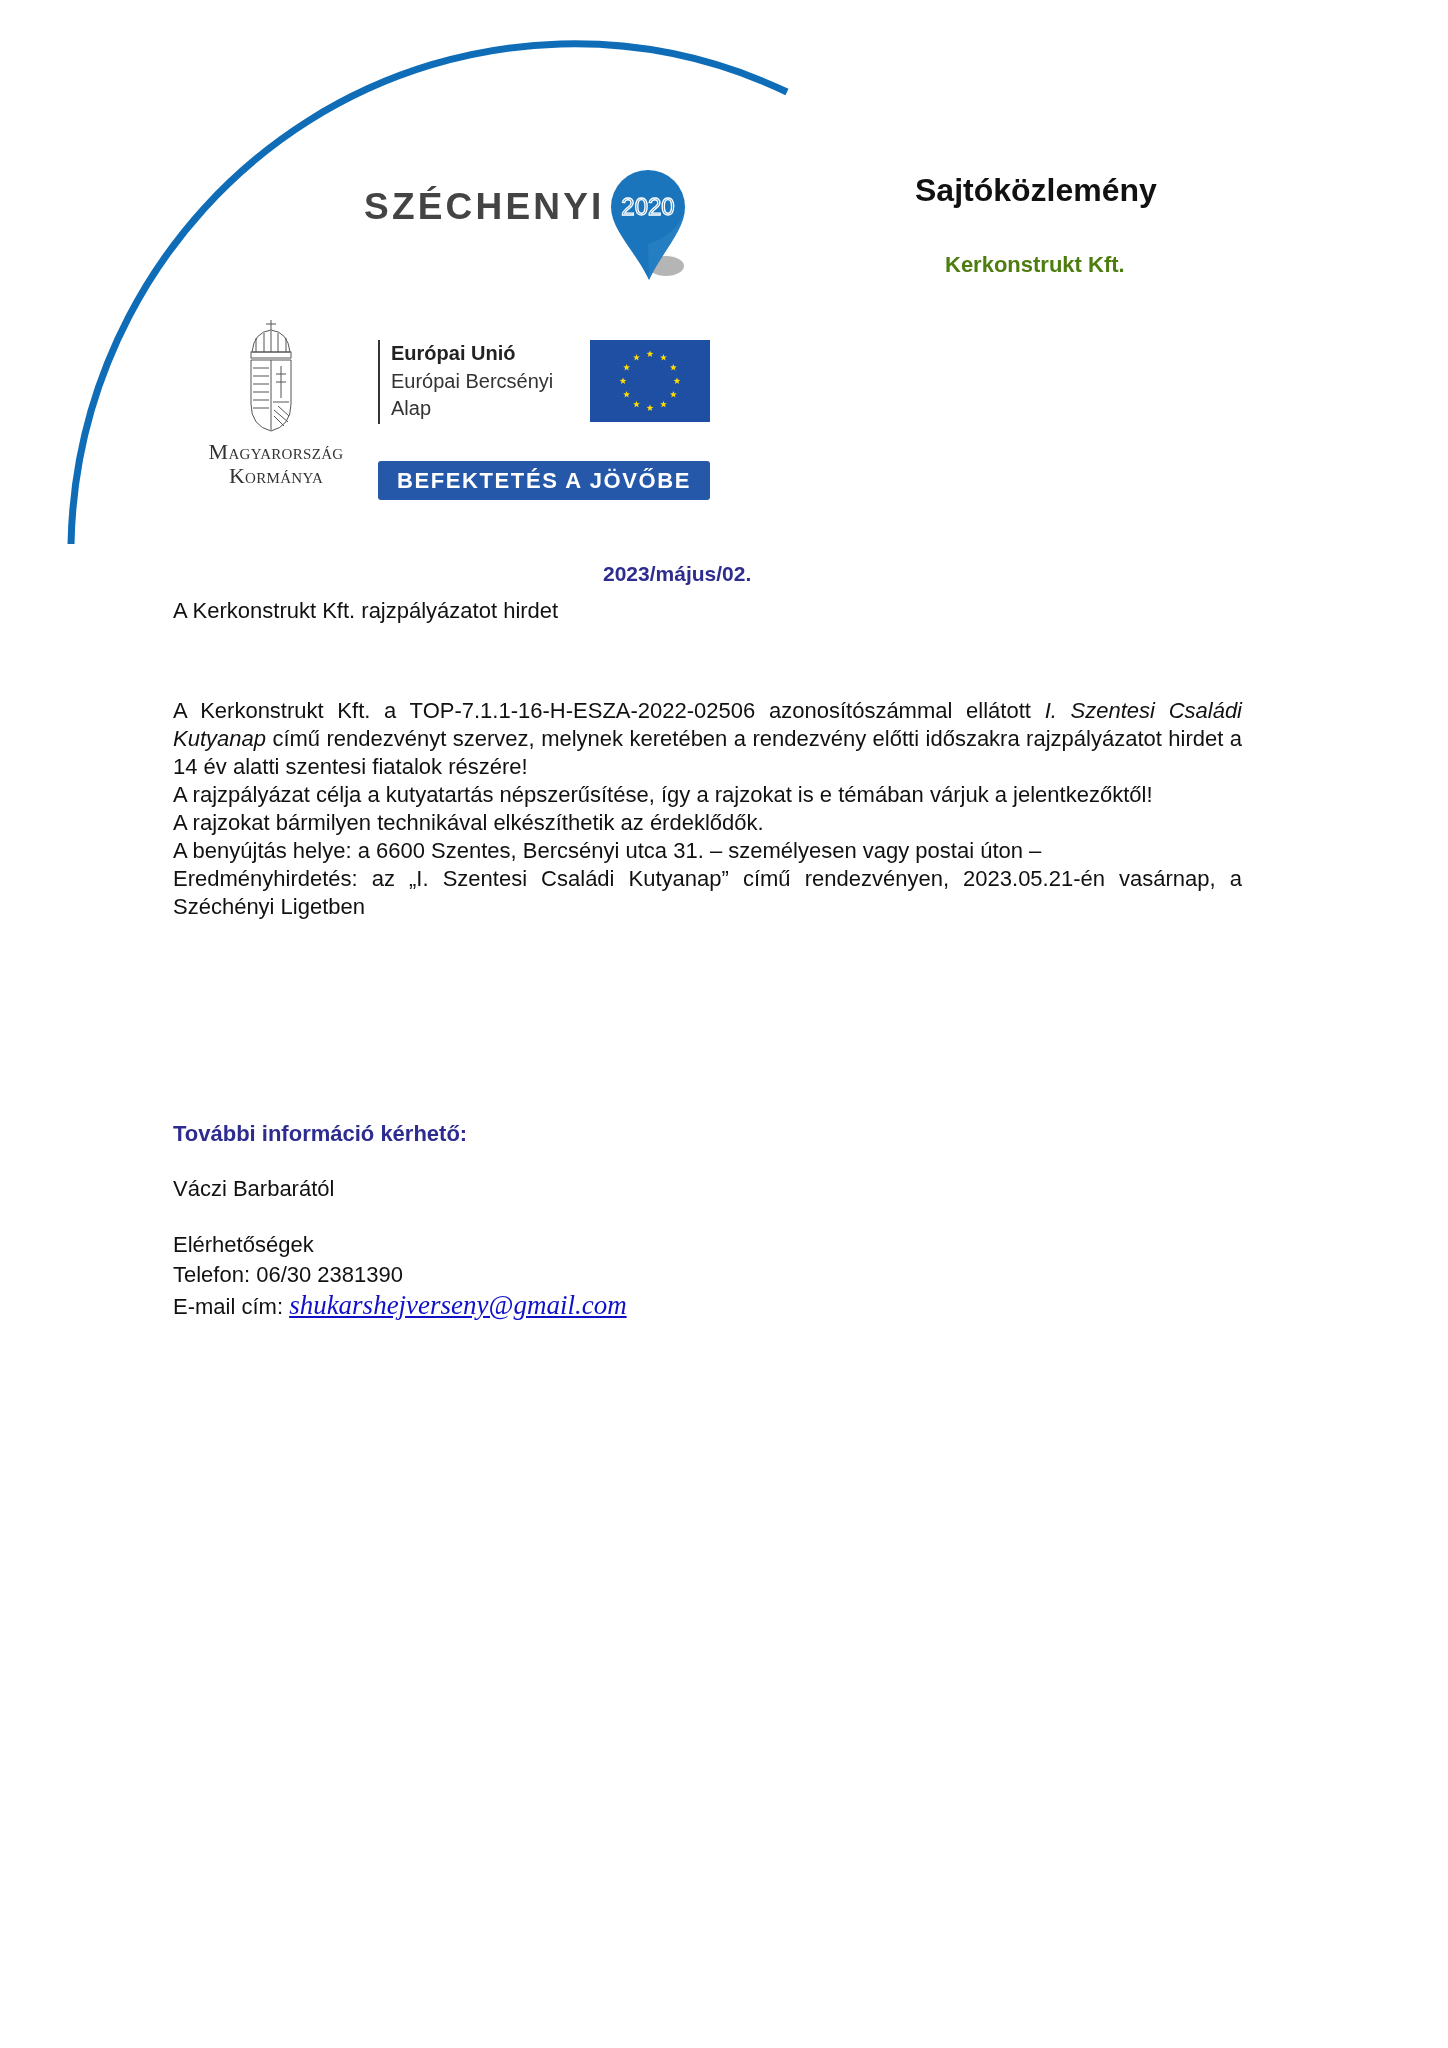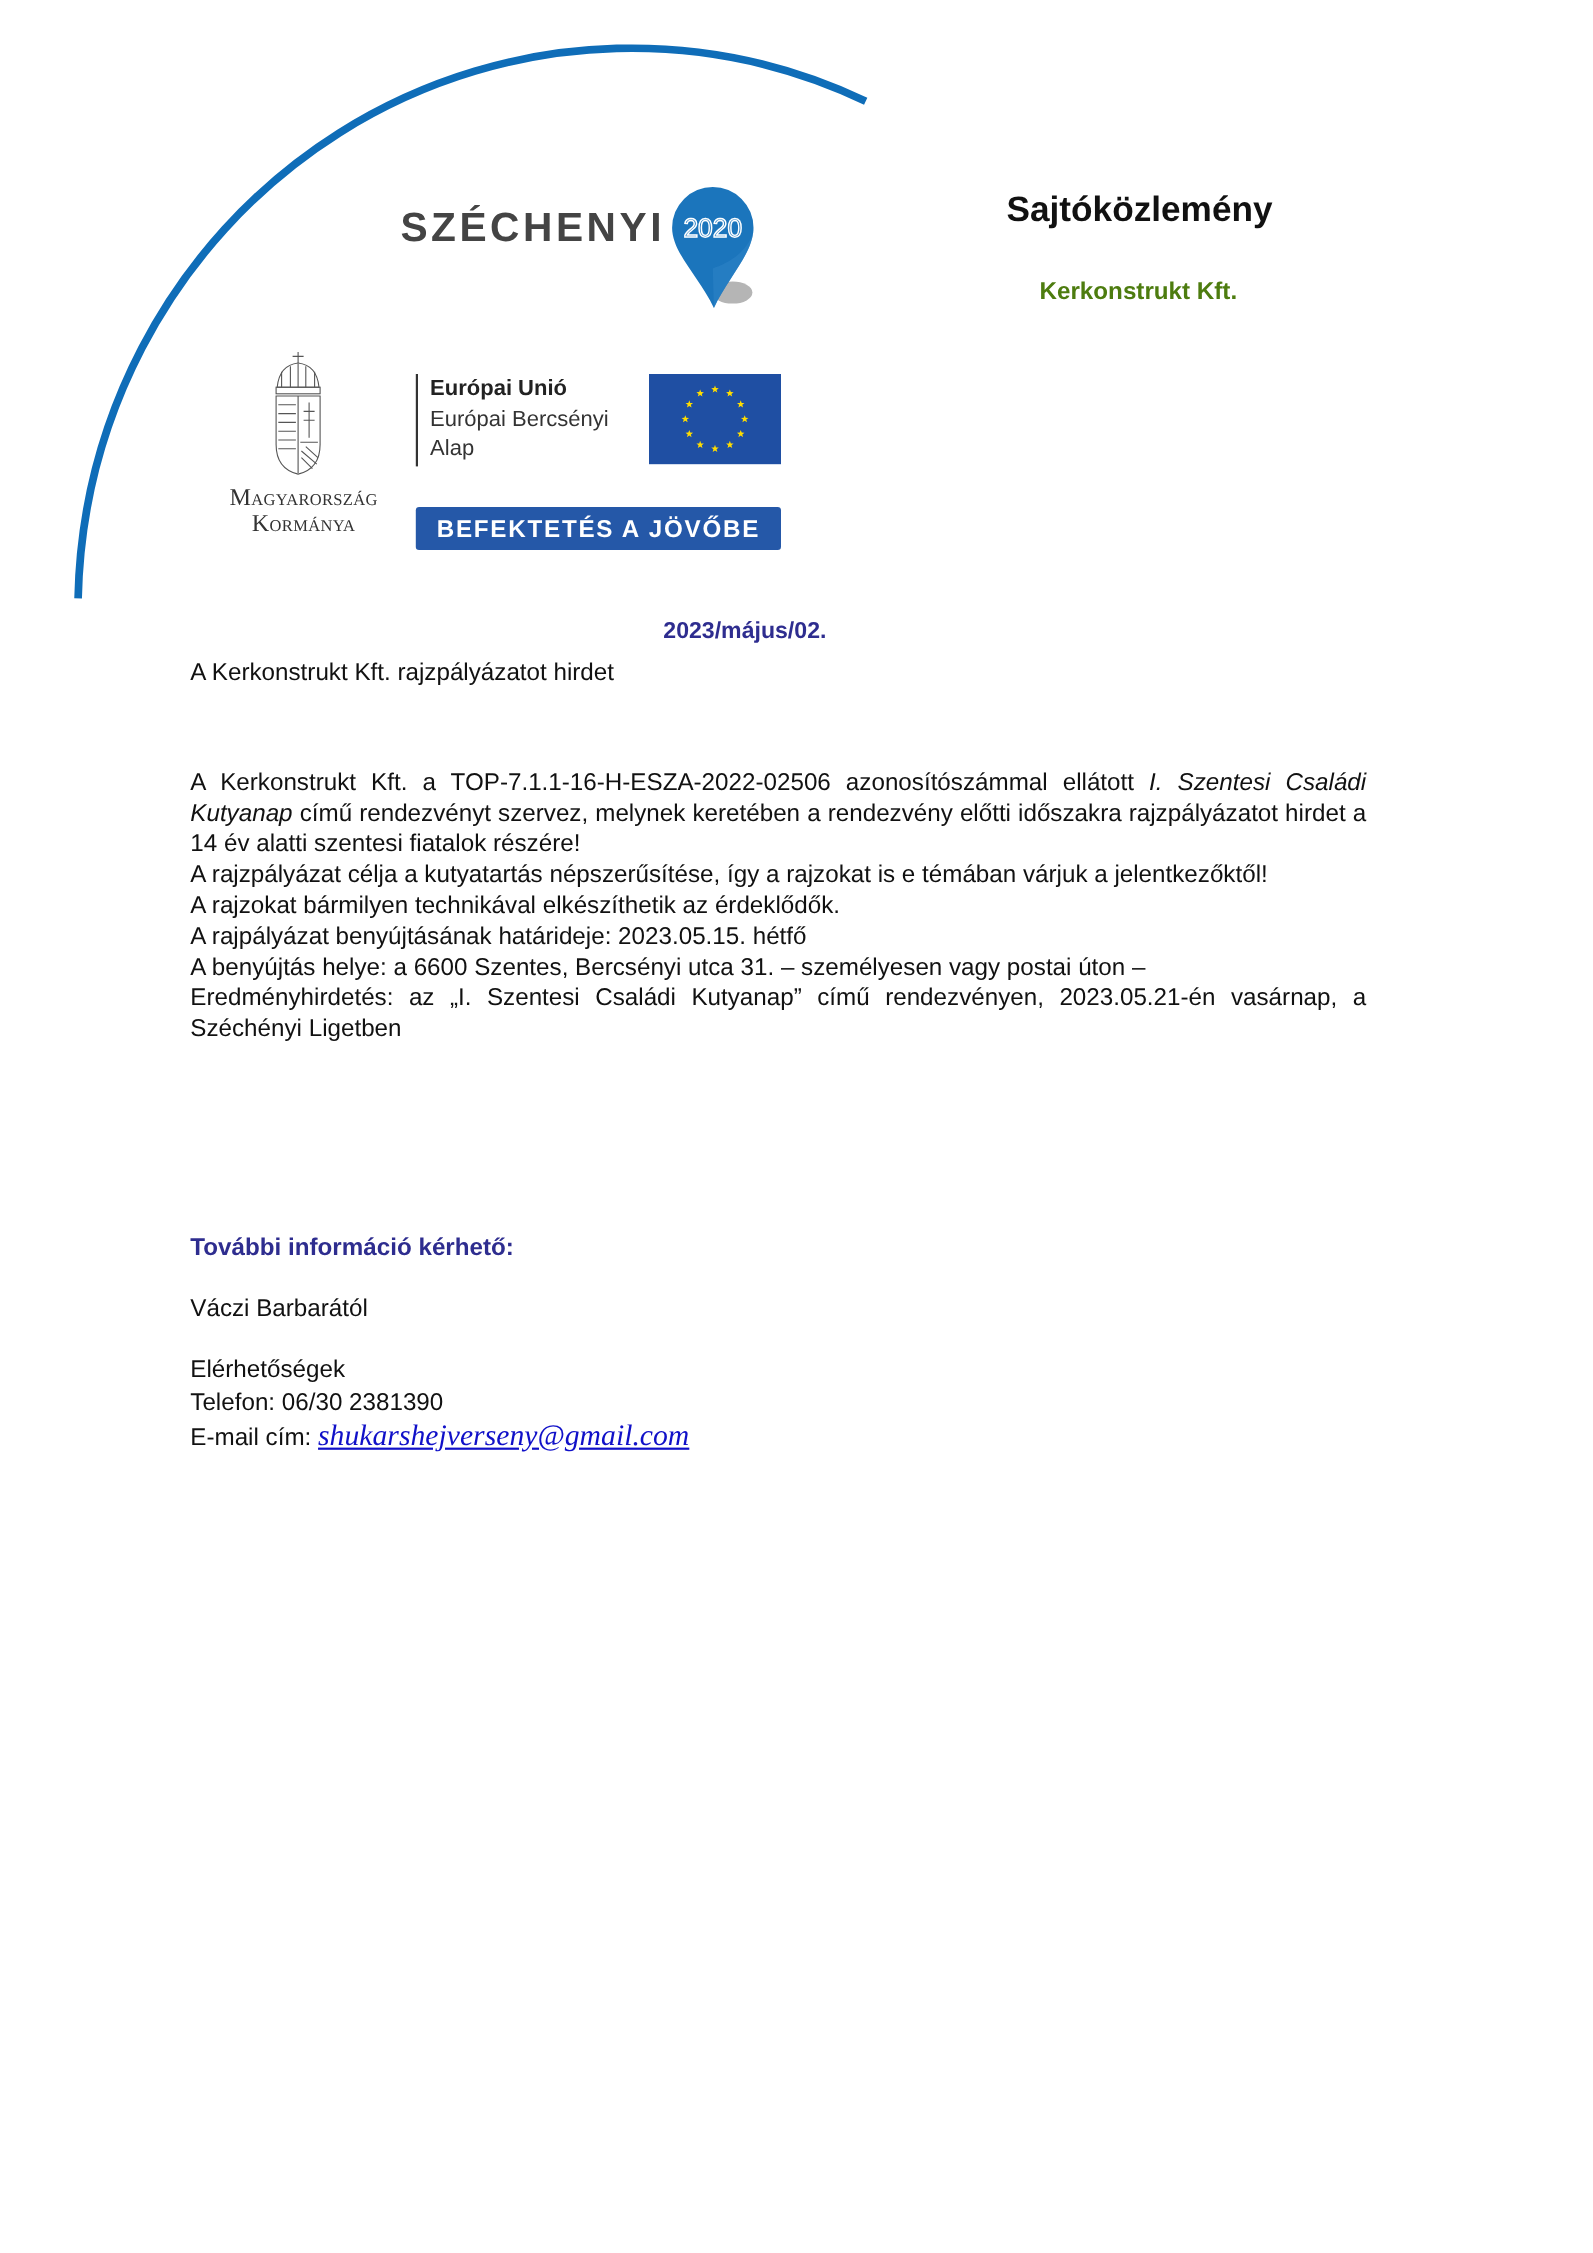--- a/index.html
+++ b/index.html
@@ -110,21 +110,20 @@
 <div class="abs press-title">Sajtóközlemény</div>
 <div class="abs company-name">Kerkonstrukt Kft.</div>
 
 <div class="abs date">2023/május/02.</div>
 <div class="abs headline">A Kerkonstrukt Kft. rajzpályázatot hirdet</div>
 
 <div class="abs body-text">
   <p class="lastline-justify"><span>A Kerkonstrukt Kft. a TOP-7.1.1-16-H-ESZA-2022-02506 azonosítószámmal ellátott </span><i>I. Szentesi Családi Kutyanap</i><span> című rendezvényt szervez, melynek keretében a rendezvény előtti időszakra rajzpályázatot hirdet a 14 év alatti szentesi fiatalok részére!</span></p>
   <p class="lastline-justify">A rajzpályázat célja a kutyatartás népszerűsítése, így a rajzokat is e témában várjuk a jelentkezőktől!</p>
   <p>A rajzokat bármilyen technikával elkészíthetik az érdeklődők.</p>
-  <p>A rajpályázat benyújtásának határideje: 2023.05.15. hétfő</p>
   <p>A benyújtás helye: a 6600 Szentes, Bercsényi utca 31. – személyesen vagy postai úton –</p>
   <p class="lastline-justify">Eredményhirdetés: az „I. Szentesi Családi Kutyanap” című rendezvényen, 2023.05.21-én vasárnap, a Széchényi Ligetben</p>
 </div>
 
 <div class="abs info-heading">További információ kérhető:</div>
 <div class="abs contact-name">Váczi Barbarától</div>
 <div class="abs contact-block">
   <div>Elérhetőségek</div>
   <div>Telefon: 06/30 2381390</div>
   <div><span>E-mail cím: </span><a class="email-link" href="mailto:shukarshejverseny@gmail.com">shukarshejverseny@gmail.com</a></div>

